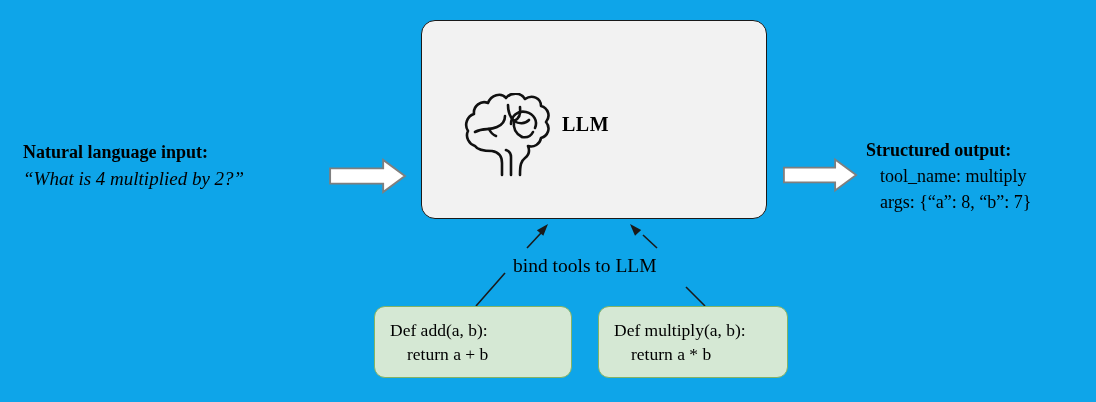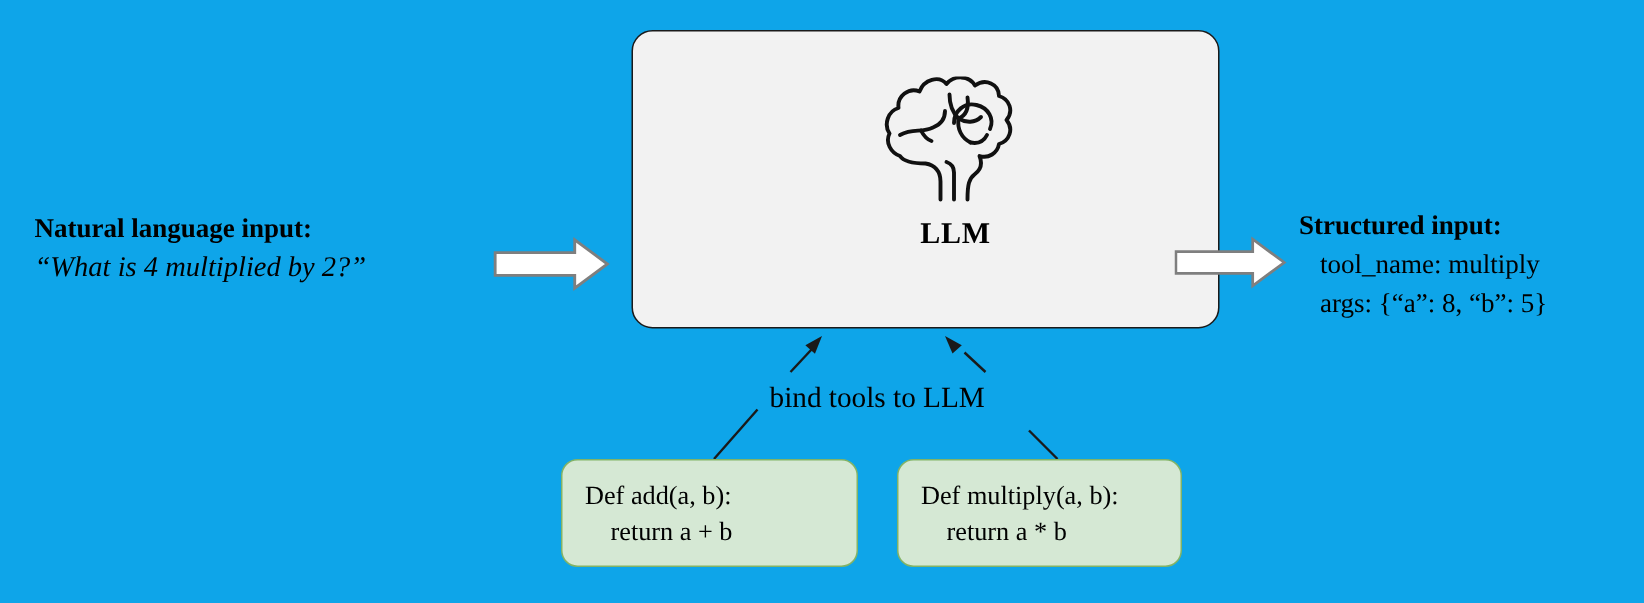--- a/index.html
+++ b/index.html
@@ -32,25 +32,25 @@
   
   .block-arrow polygon {
     fill: #ffffff;
     stroke: var(--block-arrow-stroke);
     stroke-width: 2;
     stroke-linejoin: miter;
   }
 
   
   .llm-box {
-    left: 421px; top: 20px; width: 392px; height: 199px;
+    left: 421px; top: 20px; width: 346px; height: 199px;
     background: var(--llm-fill);
     border: 1.6px solid var(--llm-stroke);
     border-radius: 14px;
-    display: flex; flex-direction: column; align-items: center; padding-left: 40px;
+    display: flex; align-items: center; padding-left: 40px;
   }
   .brain { margin-top: 30px; }
   .brain path {
     fill: none;
     stroke: #111111;
     stroke-width: 2.6;
     stroke-linecap: round;
     stroke-linejoin: round;
   }
   .llm-label { margin-top: 10px; font-weight: bold; font-size: 20px; letter-spacing: 0.5px; }
@@ -123,23 +123,23 @@
       <path d="M49,31 C49,23 56,17 64,19 C72,21 76,28 73,35"></path>
     </svg>
     <div class="llm-label">LLM</div>
   </div>
 
   <svg class="block-arrow abs" style="left:783px; top:157px;" width="75" height="36" viewBox="0 0 82 38" xmlns="http://www.w3.org/2000/svg">
     <polygon points="1,11 57,11 57,2 80,19 57,36 57,27 1,27"></polygon>
   </svg>
 
   <div class="abs output-block">
-    <div class="output-title">Structured input:</div>
+    <div class="output-title">Structured output:</div>
     <div class="output-line">tool_name: multiply</div>
-    <div class="output-line">args: {“a”: 8, “b”: 5}</div>
+    <div class="output-line">args: {“a”: 8, “b”: 7}</div>
   </div>
 
   <div class="abs tool-box tool-box-add">
     <div class="tool-signature">Def add(a, b):</div>
     <div class="tool-body">return a + b</div>
   </div>
 
   <div class="abs bind-label">bind tools to LLM</div>
   <div class="abs tool-box tool-box-multiply">
     <div class="tool-signature">Def multiply(a, b):</div>

